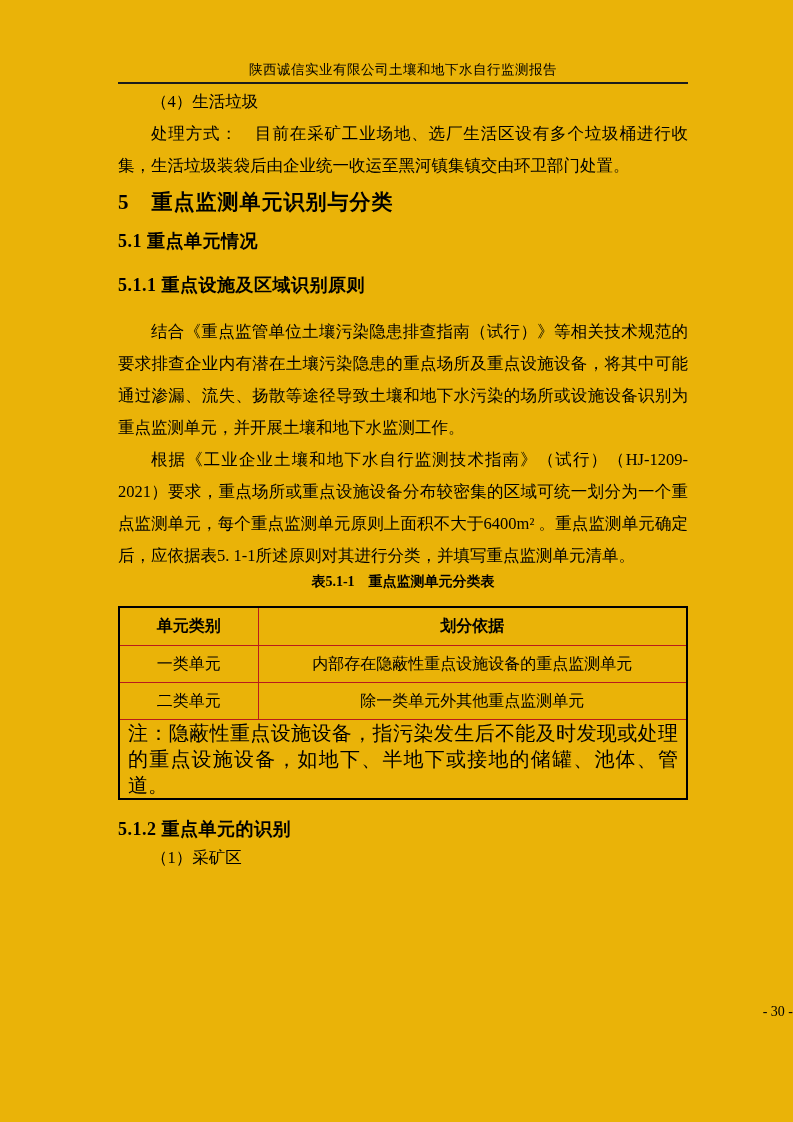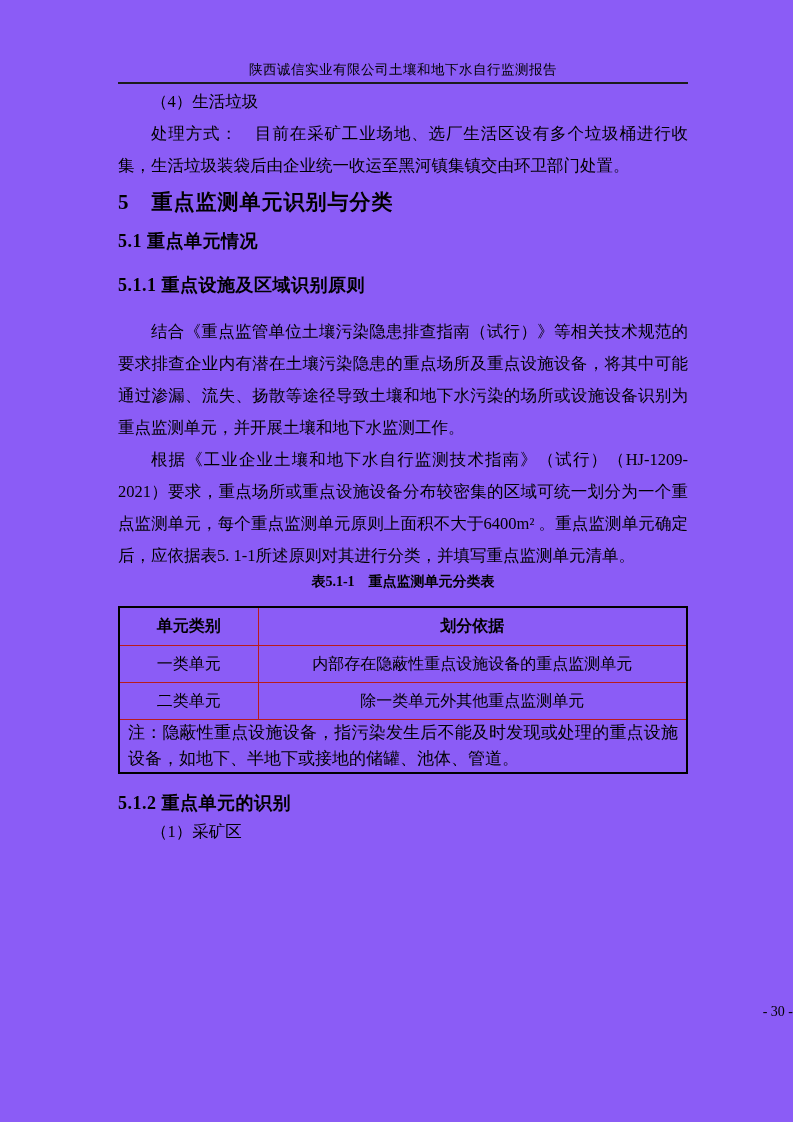--- a/index.html
+++ b/index.html
@@ -1,20 +1,20 @@
 <!DOCTYPE html>
 <html lang="zh"><head>
 <meta charset="utf-8">
 <style>
   html, body { margin: 0; padding: 0; background: #9a9a9a; }
   .page {
     width: 793px;
     height: 1122px;
     margin: 0 auto;
-    background: #8b5cf6;
+    background: #eab308;
     position: relative;
     color: #000;
     font-family: "Liberation Serif", "DejaVu Serif", serif;
     overflow: hidden;
   }
   .content {
     margin-left: 118px;
     width: 570px;
   }
   
@@ -87,21 +87,21 @@
     padding: 0;
     font-weight: normal;
   }
   table.cls th { font-weight: bold; height: 37px; }
   table.cls td { height: 36px; }
   table.cls .col-type { width: 139px; }
   table.cls td.note {
     height: 52px;
     text-align: justify;
     text-justify: inter-ideograph;
-    font-size: 17px;
+    font-size: 20px;
     line-height: 26px;
     padding: 0 8px;
   }
   
   .footer {
     position: absolute;
     top: 1002px;
     left: 0;
     width: 100%;
     text-align: right;

